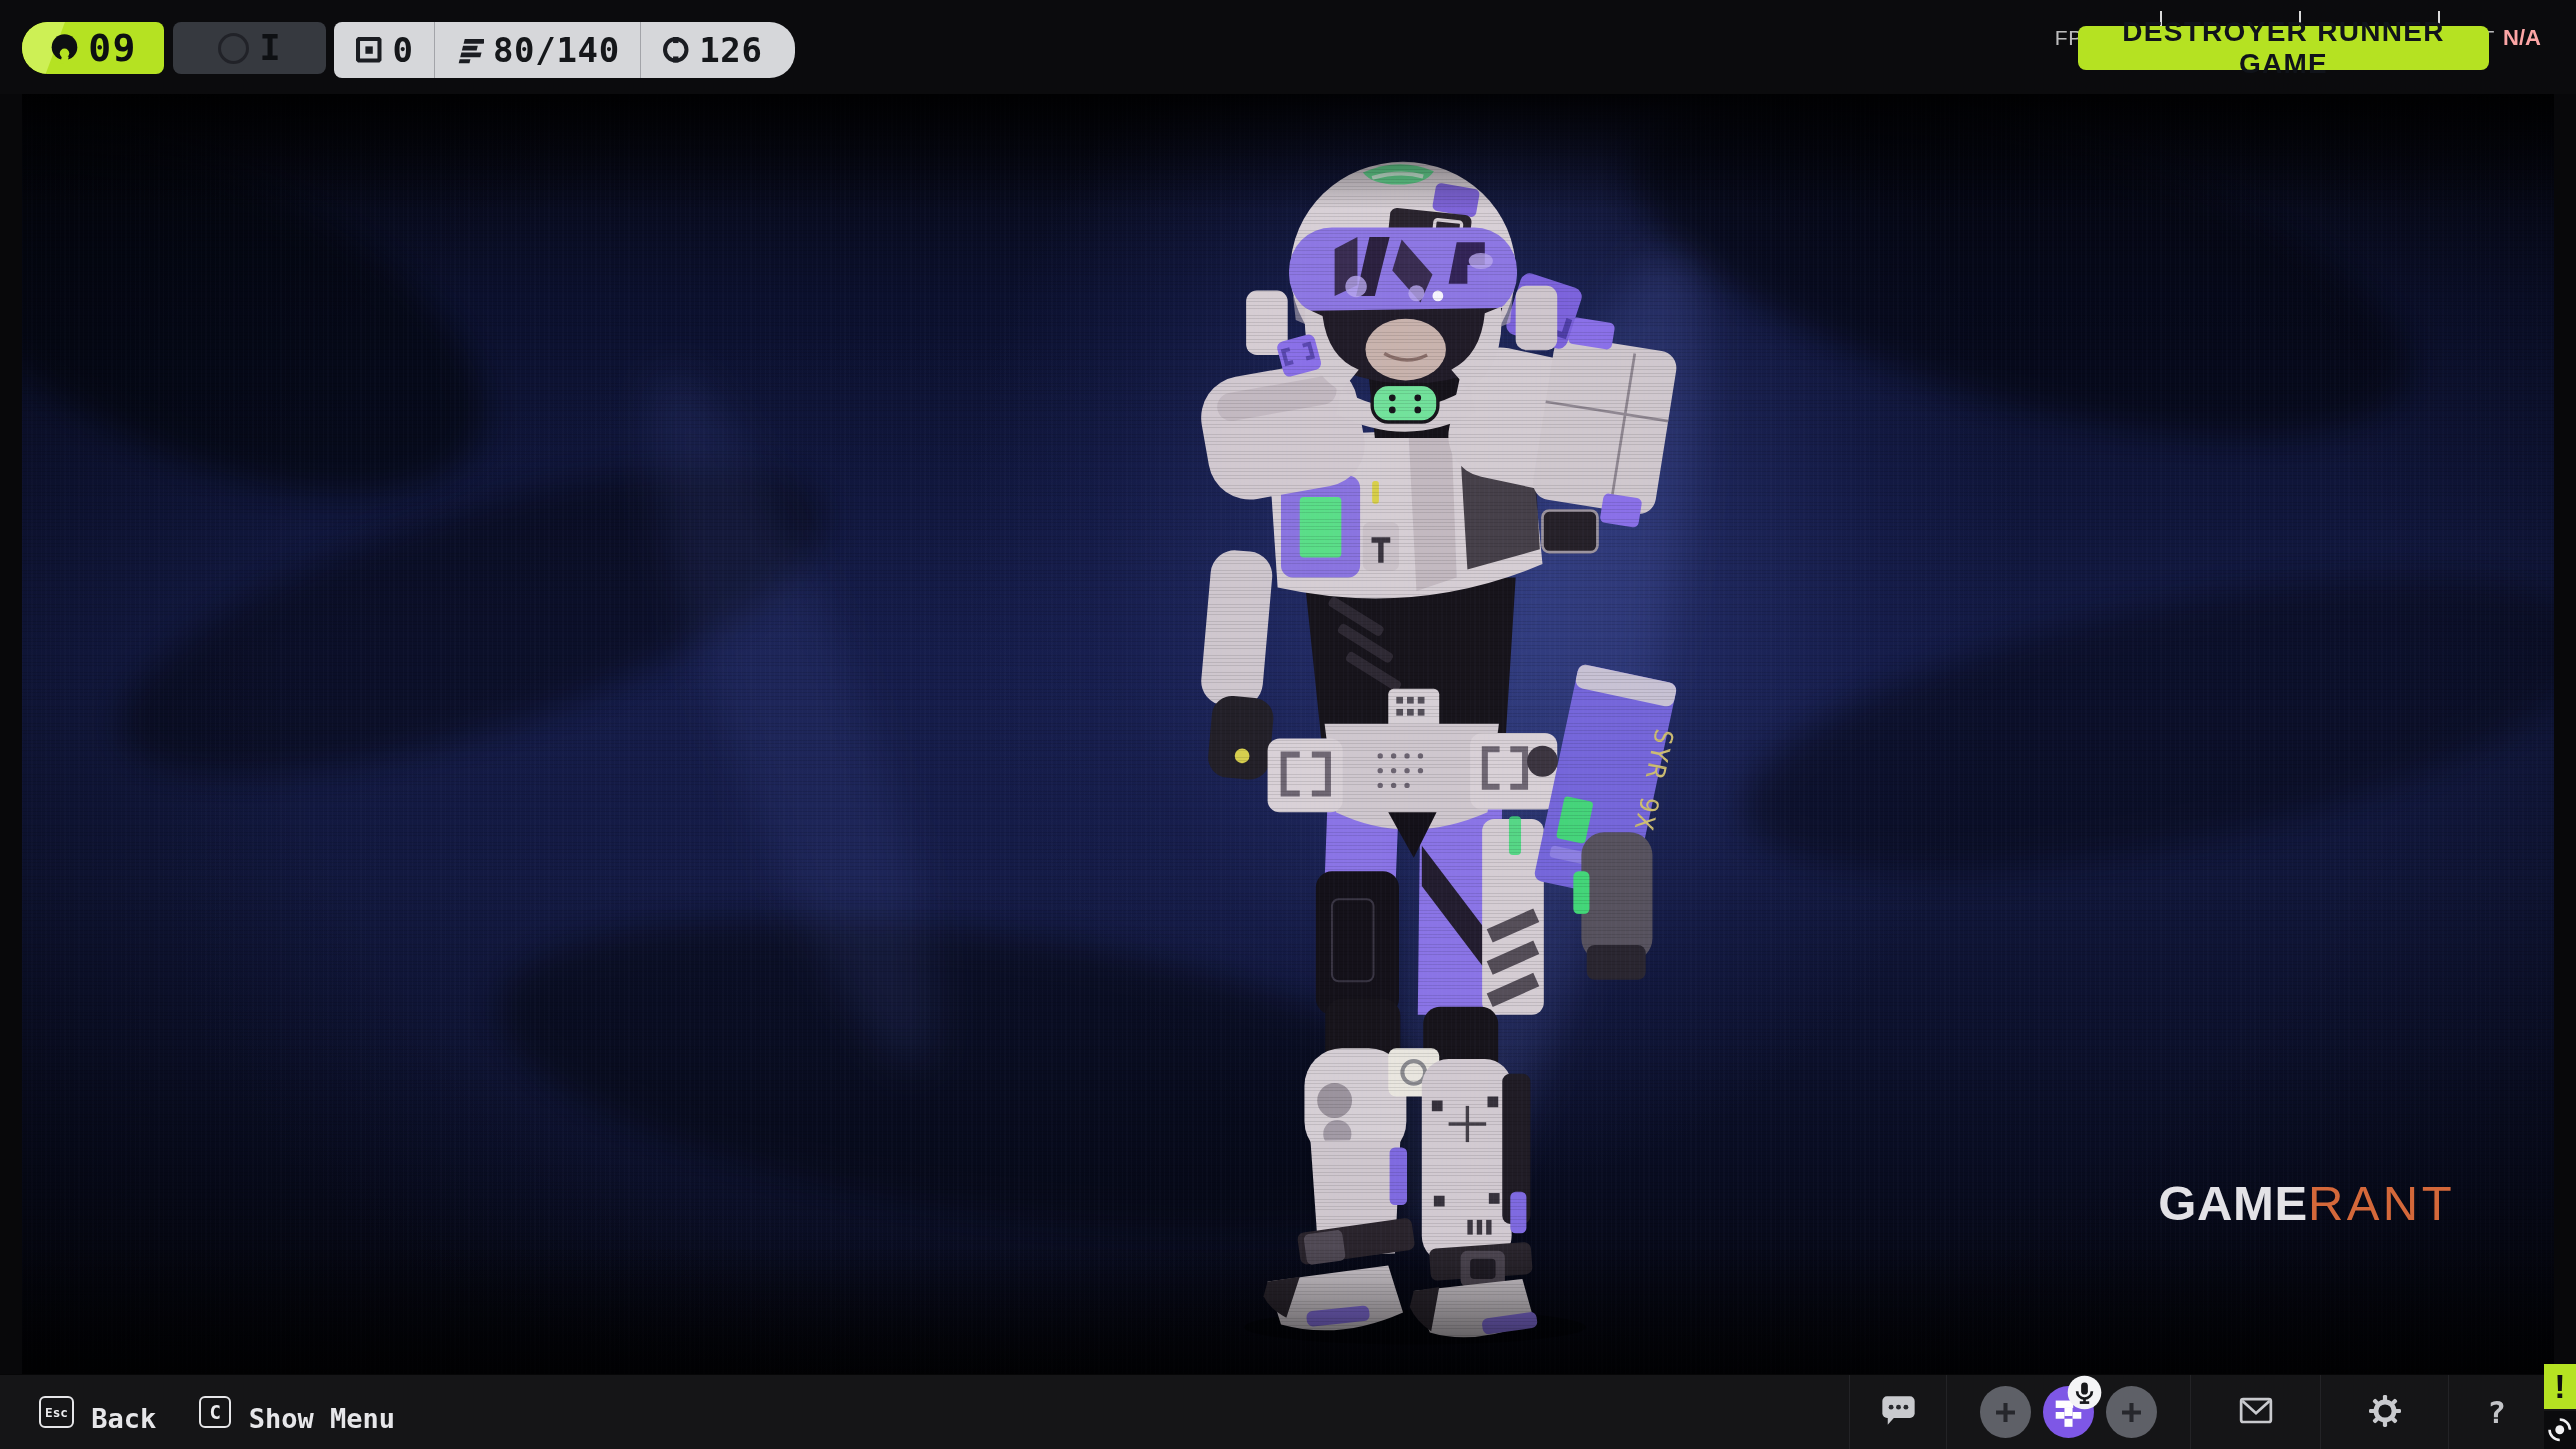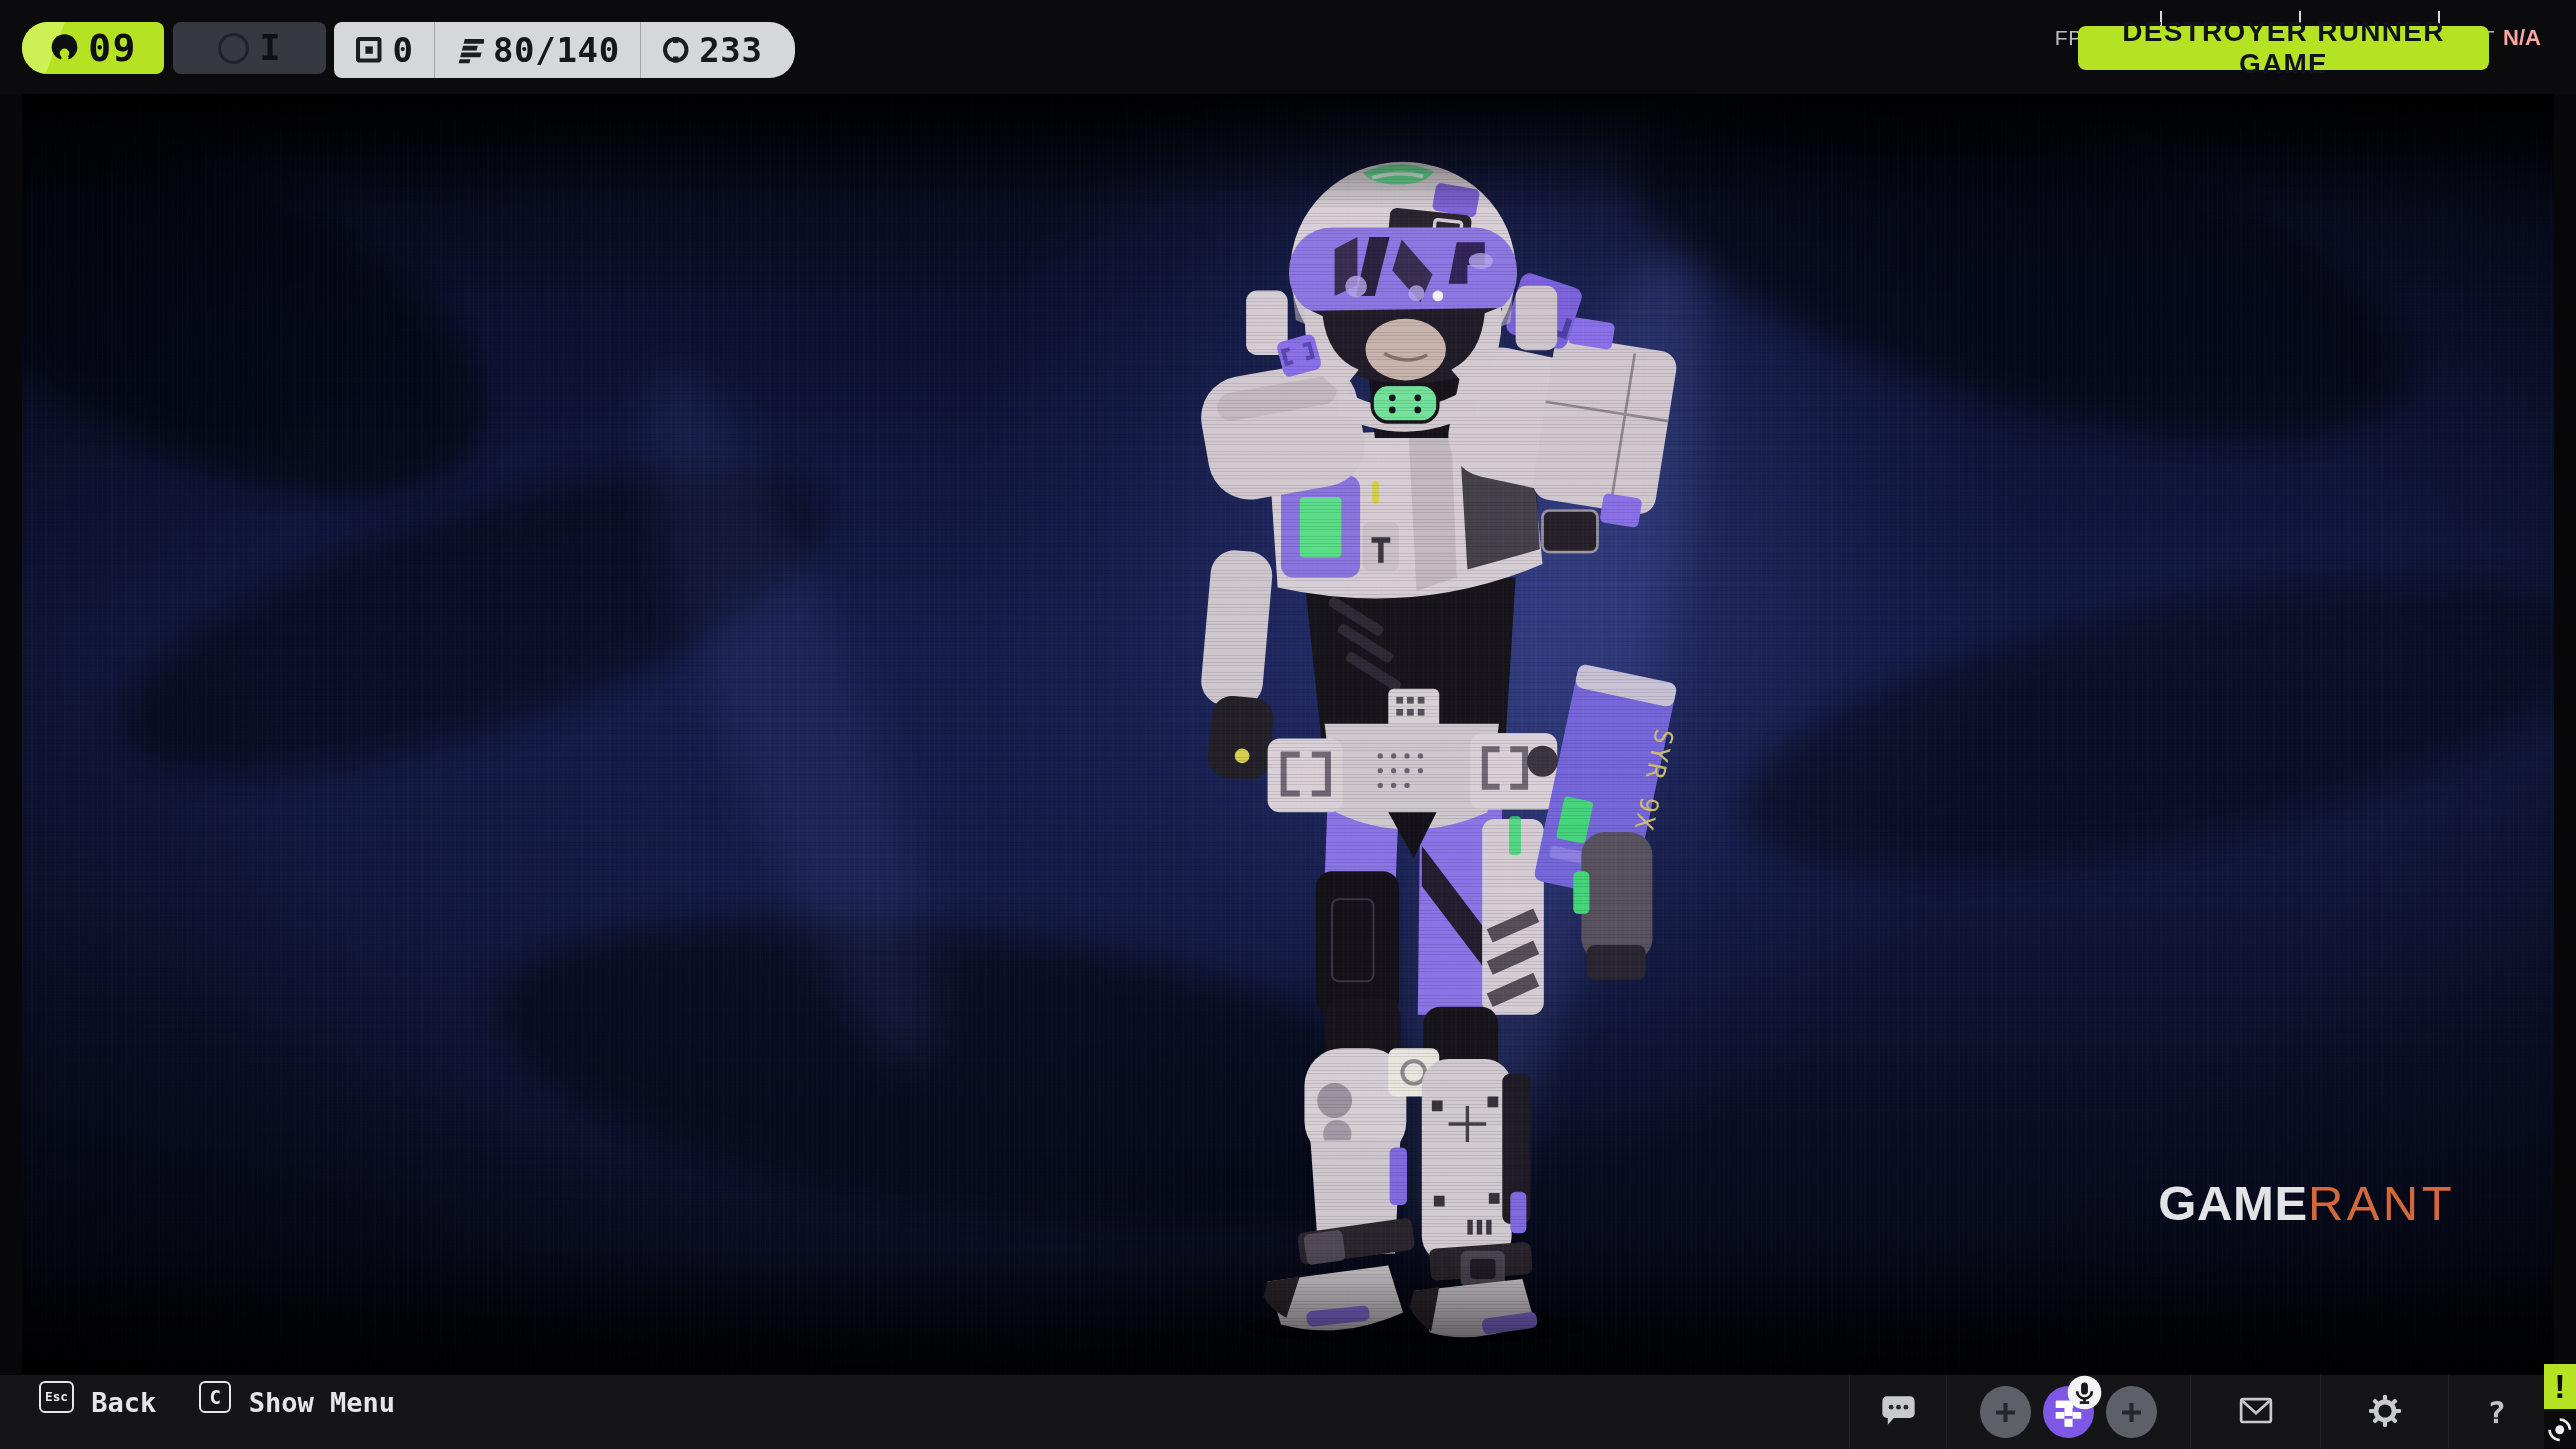--- a/index.html
+++ b/index.html
@@ -59,21 +59,21 @@
   .character { position:absolute; left:1145px; top:54px; width:523px; height:1201px; z-index:4; }
 
   .watermark { position:absolute; right:99px; top:1081px; z-index:7; font-family:"Liberation Sans", sans-serif;
                font-size:49px; letter-spacing:0.7px; display:flex;align-items:center; }
   .wm-bold { font-weight:bold; color:#e3e2e6; }
   .wm-accent { font-weight:normal; color:#d4683a; letter-spacing:3.4px; }
 
   
   .bottombar { position:absolute; left:0; right:0; bottom:0; height:75px; background:#151517;
                border-top:1.3px solid #060607; z-index:10; }
-  .bb-left { position:absolute; left:39px; top:0; height:100%; display:flex; align-items:flex-start; gap:43px; }
+  .bb-left { position:absolute; left:39px; top:0; height:100%; display:flex; align-items:center; gap:43px; }
   .ctrl { display:flex; align-items:center; gap:17.4px; background:none; border:none; cursor:pointer; }
   .key { min-width:32px; height:32px; padding:0 4px; border:2px solid #e6e6e9; border-radius:6px; color:#ededf0;
          display:flex; align-items:center; justify-content:center; font-family:"DejaVu Sans Mono", monospace; font-weight:bold; }
   .key-sm { font-size:12.7px; } .key-lg { font-size:19px; }
   .ctrl .txt { font-size:27px; font-weight:bold; color:#e6e6e9; font-family:"DejaVu Sans Mono", monospace;margin-top:12px; }
 
   .bb-right { position:absolute; right:32px; top:0; height:100%; display:flex; align-items:stretch; }
   .cell { display:flex; align-items:center; justify-content:center; border-left:1.3px solid #232326; }
   .cell-chat { width:97px; } .cell-circles { width:244px; gap:12px; } .cell-online { width:226px; gap:10.7px; }
   .cell-mail { width:130px; } .cell-gear { width:128px; } .cell-help { width:96px; }
@@ -131,21 +131,21 @@
           </g>
         </svg>
         <span class="val">80/140</span>
       </div>
       <div class="seg">
         <svg width="29.5" height="29.5" viewBox="0 0 44 44">
           <circle cx="22" cy="22" r="16" fill="none" stroke="#1b1d22" stroke-width="6"></circle>
           <rect x="18" y="3" width="8" height="9" fill="#1b1d22"></rect>
           <rect x="18" y="32" width="8" height="9" fill="#1b1d22"></rect>
         </svg>
-        <span class="val">233</span>
+        <span class="val">126</span>
       </div>
     </div>
   </div>
 
   <div class="perf">
     <div class="item">
       <span class="lbl">FPS</span>
       <span class="valu">N/A</span>
     </div>
     <div class="sep"></div>

